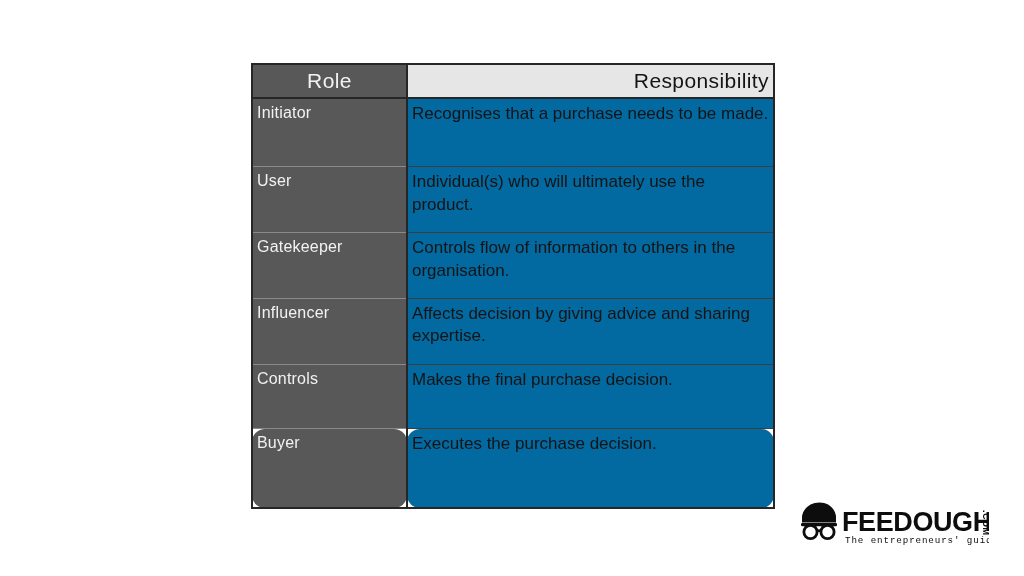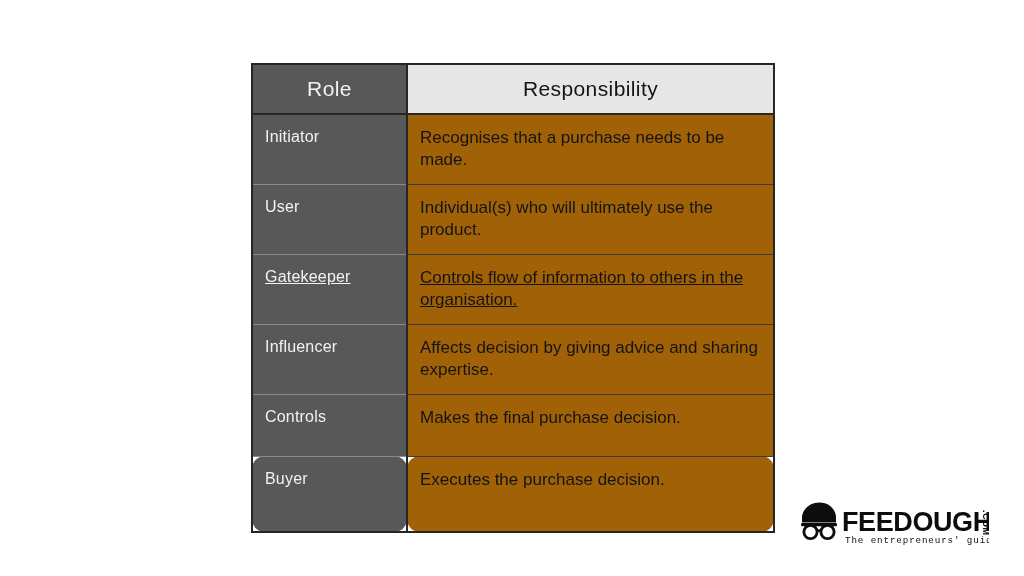--- a/index.html
+++ b/index.html
@@ -32,41 +32,41 @@
     border-collapse: collapse;
     table-layout: fixed;
     border: 2px solid #262626;
     box-sizing: border-box;
   }
 
   .roles-table col.col-role   { width: 155px; }
   .roles-table col.col-resp   { width: 367px; }
 
   .roles-table td, .roles-table th {
-    padding: 12px;
+    padding: 4px;
     margin: 0;
     vertical-align: top;
     box-sizing: border-box;
   }
 
   
   .cell-role {
     background: #585858;
     color: #f2f2f2;
     border-right: 2px solid #262626;
     border-bottom: 1px solid #8a8a8a;
     padding: 10px 0 8px 21px;
     font-size: 16px;
     line-height: 1.25;
     letter-spacing: 0.2px;
   }
 
   
   .cell-resp {
-    background: #a16207;
+    background: #0369a1;
     color: #141414;
     border-bottom: 1px solid #3d3d3d;
     padding: 9px 14px 8px 14px;
     font-size: 17px;
     line-height: 1.32;
   }
 
   
   .hdr-role {
     background: #585858;
@@ -75,37 +75,37 @@
     border-right: 2px solid #262626;
     border-bottom: 2px solid #262626;
     font-size: 21px;
     font-weight: normal;
     padding: 13px 0 12px 0;
     letter-spacing: 0.4px;
   }
   .hdr-resp {
     background: #e6e6e6;
     color: #141414;
-    text-align: center;
+    text-align: right;
     border-bottom: 2px solid #262626;
     font-size: 21px;
     font-weight: normal;
     padding: 13px 0 12px 0;
     letter-spacing: 0.4px;
   }
 
   tr.last-row .cell-role,
   tr.last-row .cell-resp {
     border-bottom: none;
   }
 
   
   tr.r0 td { height: 66px; }
   tr.r1 td { height: 63px; }
-  tr.r2 td { height: 63px; text-decoration: underline; }
+  tr.r2 td { height: 63px; }
   tr.r3 td { height: 63px; }
   tr.r4 td { height: 62px; }
   tr.r5 td { height: 76px; border-radius: 13px; }
 
   
   .logo {
     position: absolute;
     left: 799px;
     top: 501px;
     width: 190px;

